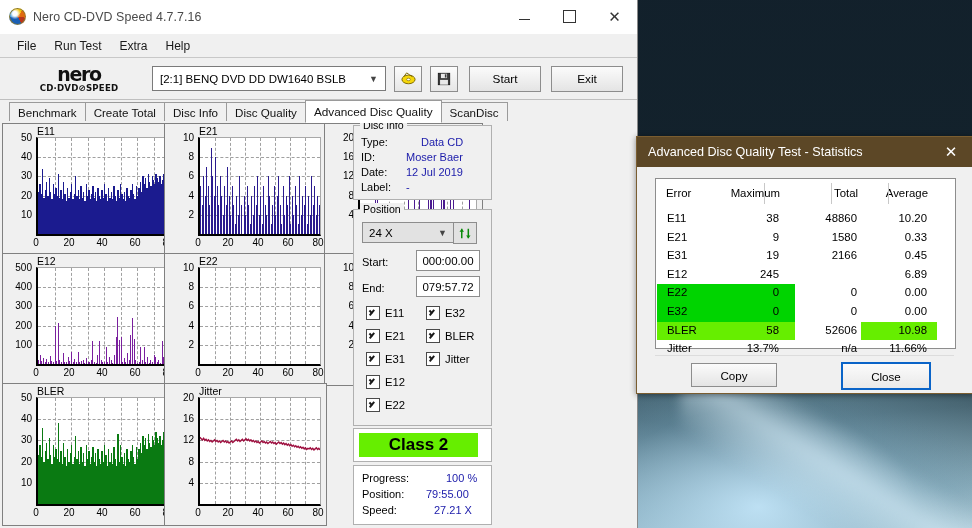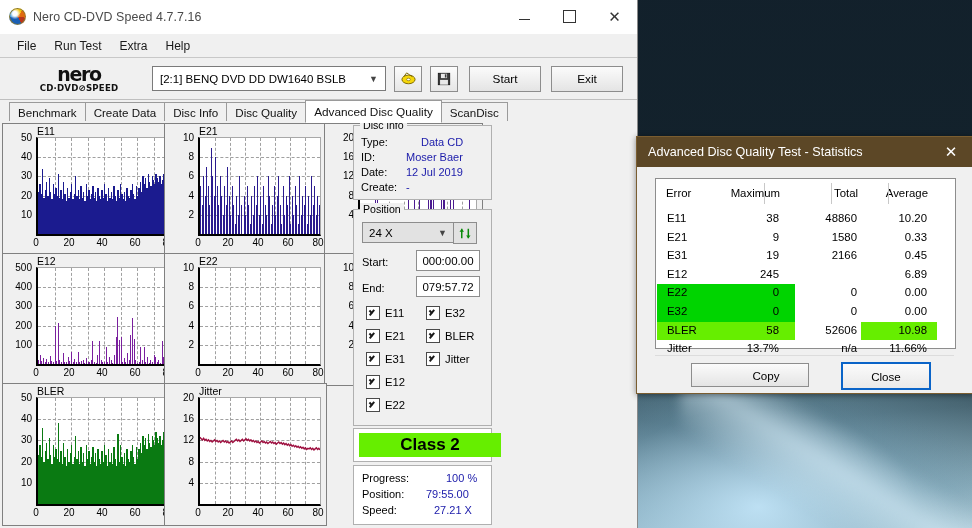--- a/index.html
+++ b/index.html
@@ -180,21 +180,21 @@
         <rect x="9" y="2.6" width="1.8" height="3.8" fill="#3a3a3a"></rect>
         <rect x="3.5" y="9" width="9" height="5.5" fill="#e8e8e8"></rect>
       </svg>
     </div>
     <div class="txt-btn" style="width:70px;margin-left:11px;">Start</div>
     <div class="txt-btn" style="width:70px;margin-left:10px;">Exit</div>
   </div>
 
   <div id="tabs">
     <div class="tab">Benchmark</div>
-    <div class="tab">Create Data</div>
+    <div class="tab">Create Total</div>
     <div class="tab">Disc Info</div>
     <div class="tab">Disc Quality</div>
     <div class="tab active">Advanced Disc Quality</div>
     <div class="tab">ScanDisc</div>
   </div>
 
   <div id="content">
     <div id="charts-host">
         <div class="chart" style="left: 2px; top: 2px; width: 173px; height: 131px;">
           <div class="cap">E11</div>
@@ -876,21 +876,21 @@
       </div>
 
     <div class="grp" style="left:353px;top:4px;width:137px;height:73px;">
       <span class="grp-lbl">Disc info</span>
       <span class="kv-k" style="left:7px;top:10px;">Type:</span>
       <span class="kv-v" style="left:67px;top:10px;">Data CD</span>
       <span class="kv-k" style="left:7px;top:25px;">ID:</span>
       <span class="kv-v" style="left:52px;top:25px;">Moser Baer</span>
       <span class="kv-k" style="left:7px;top:40px;">Date:</span>
       <span class="kv-v" style="left:52px;top:40px;">12 Jul 2019</span>
-      <span class="kv-k" style="left:7px;top:55px;">Create:</span>
+      <span class="kv-k" style="left:7px;top:55px;">Label:</span>
       <span class="kv-v" style="left:52px;top:55px;">-</span>
     </div>
 
     <div class="grp" style="left:353px;top:88px;width:137px;height:215px;">
       <span class="grp-lbl">Position</span>
       <div class="sel" style="left:8px;top:12px;width:84px;height:19px;">
         <span>24 X</span>
         <span class="chev">▼</span>
       </div>
       <div class="sel" style="left:99px;top:12px;width:22px;height:20px;padding:0;justify-content:center;">
@@ -933,21 +933,21 @@
           <span class="cb"></span>
           <span>BLER</span>
         </div>
       <div class="cbrow" style="left:72px;top:142px;">
           <span class="cb"></span>
           <span>Jitter</span>
         </div>
     </div>
 
     <div id="class-box" style="left:353px;top:307px;width:137px;height:32px;">
-      <div id="class-badge" style="left:5px;top:4px;width:142px;height:24px;">Class 2</div>
+      <div id="class-badge" style="left:5px;top:4px;width:119px;height:24px;">Class 2</div>
     </div>
 
     <div id="class-box" style="left:353px;top:344px;width:137px;height:58px;">
       <span class="kv-k" style="left:8px;top:6px;">Progress:</span>
       <span class="kv-v" style="left:92px;top:6px;">100 %</span>
       <span class="kv-k" style="left:8px;top:22px;">Position:</span>
       <span class="kv-v" style="left:72px;top:22px;">79:55.00</span>
       <span class="kv-k" style="left:8px;top:38px;">Speed:</span>
       <span class="kv-v" style="left:80px;top:38px;">27.21 X</span>
     </div>
@@ -1013,16 +1013,16 @@
         <div class="sc" style="left: 0px; width: 270px; text-align: right;">10.98</div>
       </div>
       <div class="srow" style="top: 161.2px;">
         <div class="sc" style="left: 10px;">Jitter</div>
         <div class="sc" style="left: 0px; width: 122px; text-align: right;">13.7%</div>
         <div class="sc" style="left: 0px; width: 200px; text-align: right;">n/a</div>
         <div class="sc" style="left: 0px; width: 270px; text-align: right;">11.66%</div>
       </div>
     </div>
   <div id="stats-foot">
-    <div class="dbtn" style="left:36px;top:7px;width:84px;padding-left:32px;">Copy</div>
+    <div class="dbtn" style="left:36px;top:7px;width:84px;">Copy</div>
     <div class="dbtn primary" style="left:186px;top:6px;width:86px;height:24px;">Close</div>
   </div>
 </div>
 
 </body></html>

